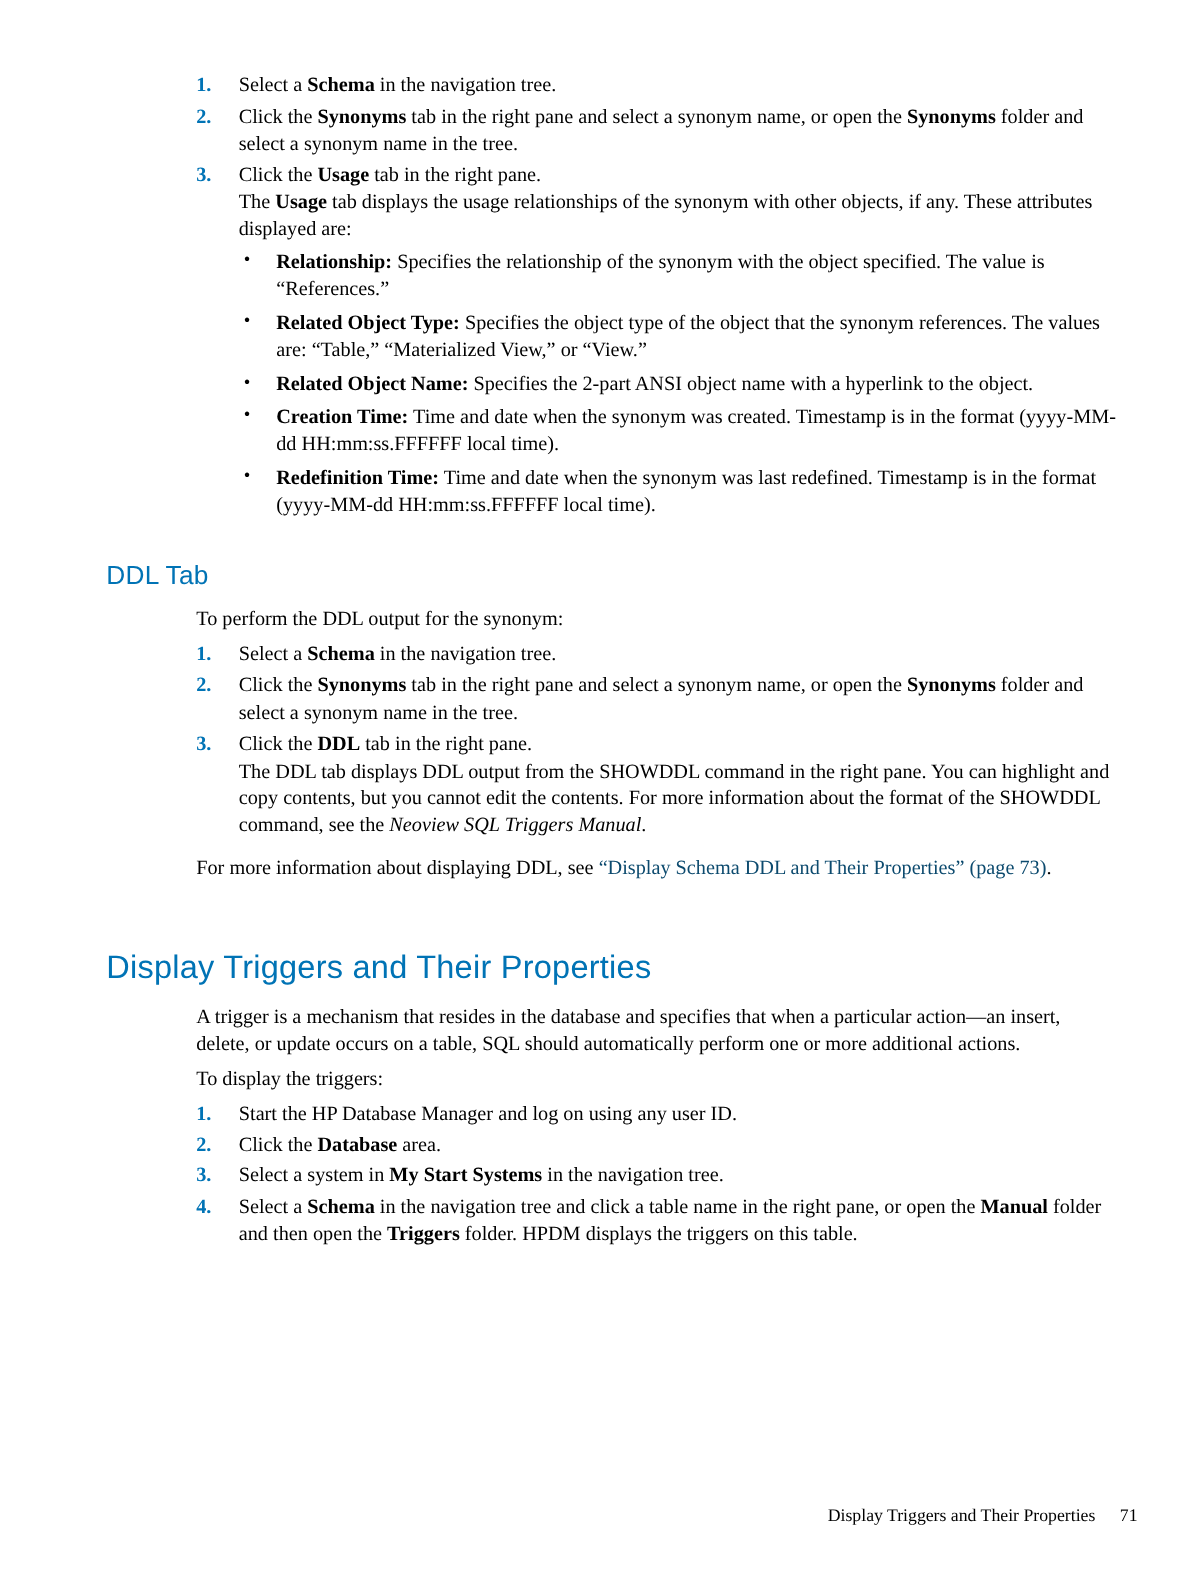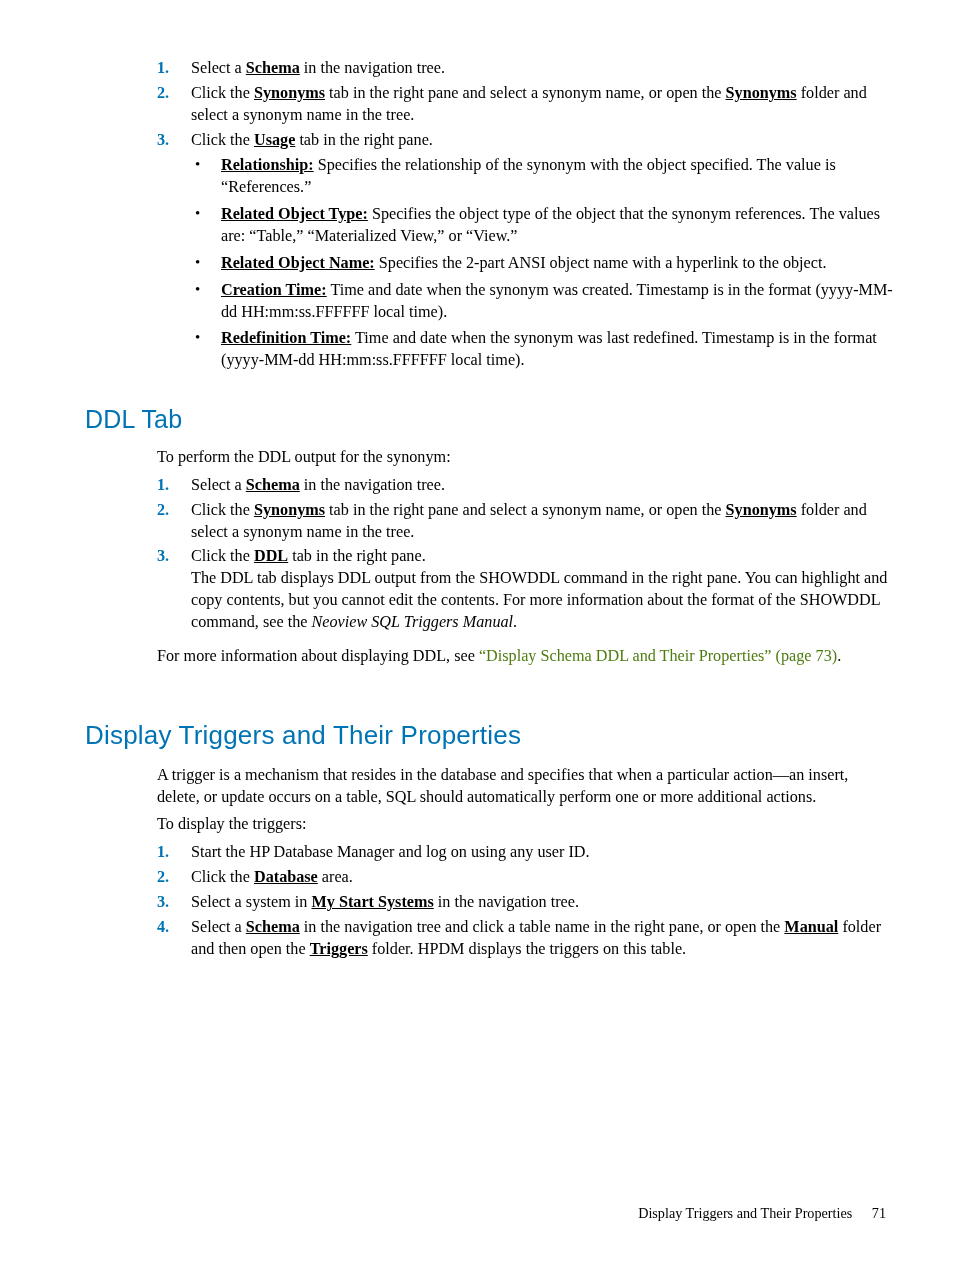--- a/index.html
+++ b/index.html
@@ -53,52 +53,52 @@
   .dot {
     min-width: 30px;
     flex-shrink: 0;
     font-size: 15px;
     line-height: 1.3;
     text-align: left;
     padding-left: 4px;
   }
   .b-body { flex: 1; }
   .b-body p { margin: 0; }
-  b { font-weight: bold; text-decoration: underline; }
+  b { font-weight: bold; }
   .h3 {
     font-family: "Trebuchet MS", "Segoe UI", Arial, sans-serif;
-    font-size: 25px;
+    font-size: 21px;
     font-weight: normal;
     color: #0073b5;
     margin: 26px 0 10px 0;
     letter-spacing: 0.2px;
   }
   .h2 {
     font-family: "Trebuchet MS", "Segoe UI", Arial, sans-serif;
     font-size: 26px;
     font-weight: normal;
     color: #0073b5;
     margin: 50px 0 12px 0;
     letter-spacing: 0.2px;
   }
   .para {
     margin: 0 0 6px 72px;
   }
   .para-ddl {
     margin: 0 0 6px 72px;
   }
-  .link { color: #4d7c0f; text-align: right; }
+  .link { color: #0c4a6e; text-align: right; }
   .italic { font-style: italic; }
   .ol-wrap {
     margin-left: 72px;
   }
   .footer {
     position: absolute;
     bottom: 48px;
-    right: 68px;
+    right: 44px;
     font-size: 14.2px;
     text-align: center;
   }
   .footer .pnum { margin-left: 16px; }
 </style>
 </head>
 <body>
 
 <div class="page">
 
@@ -113,20 +113,21 @@
         <li>
           <span class="num">2.</span>
           <div class="li-body">
             <p><span>Click the <b>Synonyms</b> tab in the right pane and select a synonym name, or open the <b>Synonyms</b> folder and select a synonym name in the tree.</span></p>
           </div>
         </li>
         <li>
           <span class="num">3.</span>
           <div class="li-body">
             <p><span>Click the <b>Usage</b> tab in the right pane.</span></p>
+            <p class="follow"><span>The <b>Usage</b> tab displays the usage relationships of the synonym with other objects, if any. These attributes displayed are:</span></p>
             <ul class="bullets">
               <li>
                 <span class="dot">•</span>
                 <div class="b-body">
                   <p><span><b>Relationship:</b> Specifies the relationship of the synonym with the object specified. The value is “References.”</span></p>
                 </div>
               </li>
               <li>
                 <span class="dot">•</span>
                 <div class="b-body">

